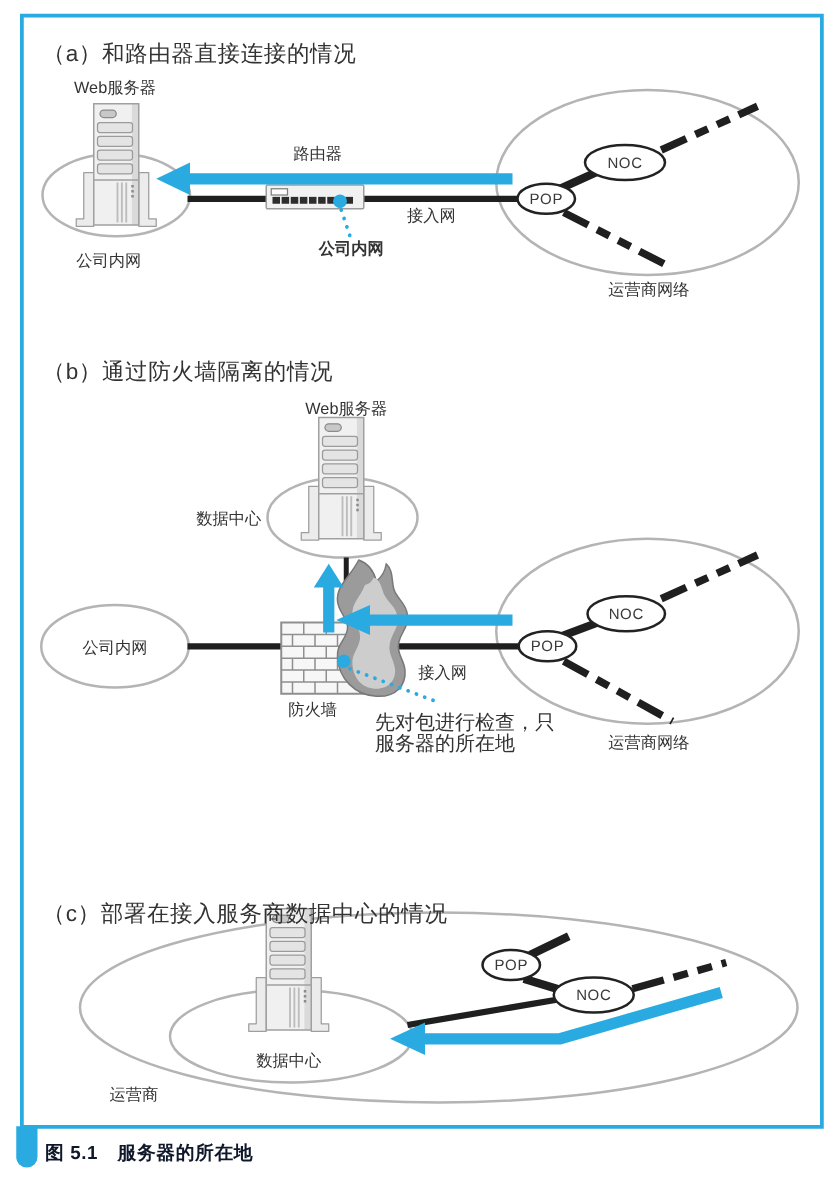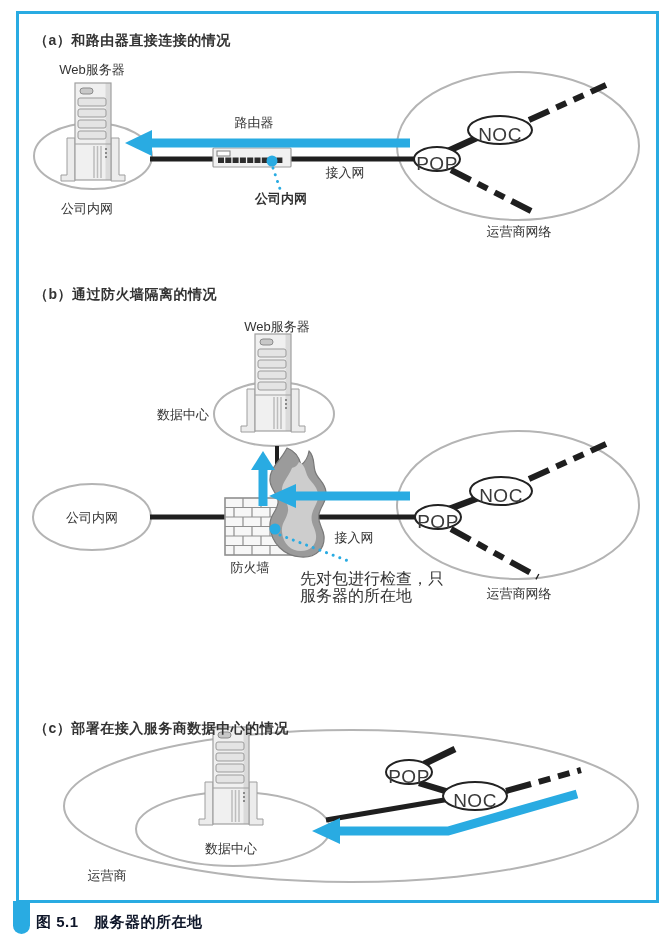--- a/index.html
+++ b/index.html
@@ -6,22 +6,22 @@
   .page{position:relative;width:671px;height:948px;background:#fff;overflow:hidden;
         font-family:"Liberation Sans","DejaVu Sans",sans-serif;}
   .frame{position:absolute;left:16px;top:11px;width:643px;height:892px;
          border:3px solid #29ABE2;box-sizing:border-box;background:#fff;}
   .tab{position:absolute;left:13px;top:901px;width:17px;height:33px;
        background:#29ABE2;border-radius:0 0 9px 9px;}
   .canvas{position:absolute;left:0;top:0;width:671px;height:948px;}
   .lbl{position:absolute;font-size:13px;line-height:1.25;color:#333;white-space:nowrap;}
   .c{transform:translateX(-50%);}
   .bold{font-weight:bold;}
-  .title{font-size:14px;font-weight:bold;letter-spacing:.5px;}
-  .node{font-size:19px;color:#3a3a3a;letter-spacing:.5px;}
+  .title{font-size:18px;font-weight:normal;letter-spacing:.5px;}
+  .node{font-size:12px;color:#3a3a3a;letter-spacing:.5px;}
   .note{font-size:16px;}
   .caption{position:absolute;left:36px;top:913px;font-size:15px;font-weight:bold;
            color:#0f172a;letter-spacing:.5px;}
 </style>
 </head>
 <body>
 
 <div class="page">
 
   <div class="frame"></div>

